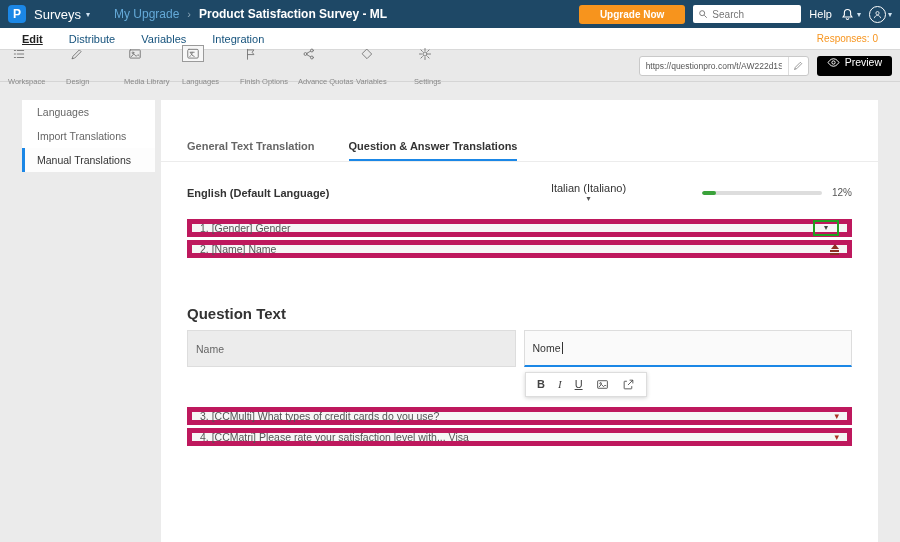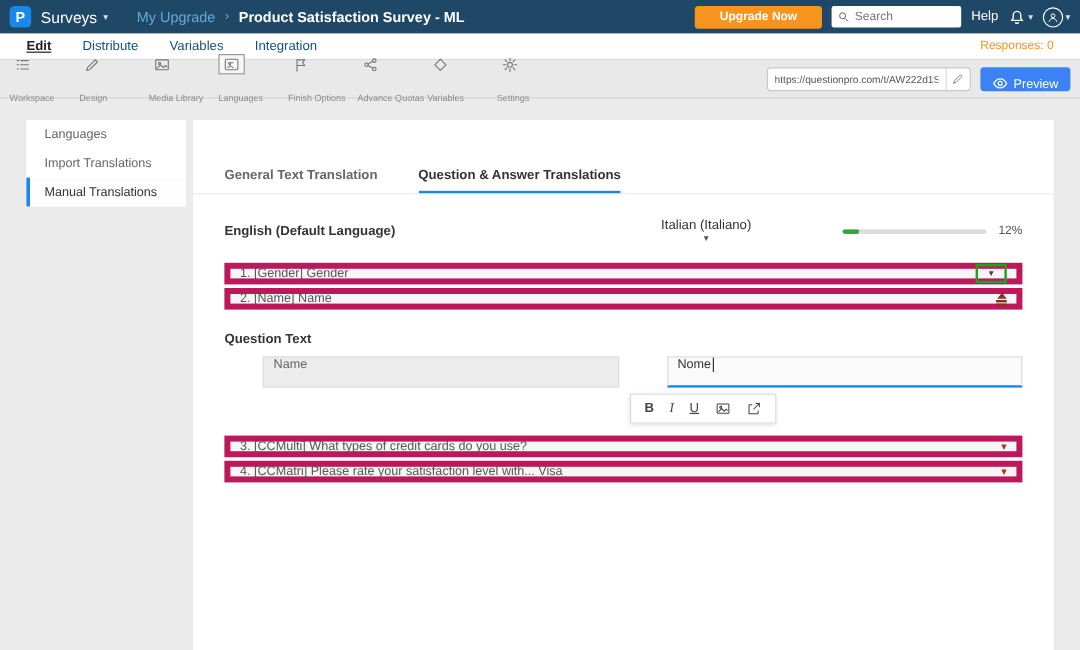--- a/index.html
+++ b/index.html
@@ -32,21 +32,21 @@
   .toolbar { height:32px; background:#e9e9e9; border-bottom:1px solid #d5d5d5; display:flex; align-items:center; padding:0 8px; flex-shrink:0; }
   .tool-item { width:58px; display:flex; flex-direction:column; gap:15px; cursor:pointer; }
   .tool-icon-box { width:22px; height:17px; display:flex; align-items:center; justify-content:center; border:1px solid transparent; }
   .tool-item.active .tool-icon-box { border:1px solid #9a9a9a; background:#f7f7f7; }
   .tool-label { font-size:7.5px; color:#8a8a8a; white-space:nowrap; }
   .ic { stroke:#777; fill:none; stroke-width:1.6; stroke-linecap:round; stroke-linejoin:round; }
   .toolbar-right { margin-left:auto; display:flex; align-items:center; gap:8px; }
   .url-box { width:170px; height:20px; background:#fff; border:1px solid #c9c9c9; border-radius:3px; display:flex; align-items:center; overflow:hidden; }
   .url-box input { border:none; outline:none; flex:1; font-size:8.5px; color:#555; padding:0 6px; font-family:inherit; }
   .url-pencil { width:20px; height:100%; border-left:1px solid #ddd; display:flex; align-items:center; justify-content:center; cursor:pointer; }
-  .preview-btn { background:#3b82f6; color:#fff; border:none; height:20px; border-radius:3px; font-size:10.5px; padding:0 10px; display:flex; align-items:flex-end; gap:5px; cursor:pointer; font-family:inherit; }
+  .preview-btn { background:#000000; color:#fff; border:none; height:20px; border-radius:3px; font-size:10.5px; padding:0 10px; display:flex; align-items:flex-start; gap:5px; cursor:pointer; font-family:inherit; }
 
   
   .content { flex:1; display:flex; align-items:flex-start; gap:6px; padding:18px 22px 0; overflow:hidden; }
   .sidebar { width:133px; background:#fff; flex-shrink:0; }
   .side-item { padding:6px 12px; font-size:10.5px; color:#666; cursor:pointer; border-left:3px solid transparent; }
   .side-item.active { color:#333; border-left:3px solid #1b87e6; background:#fdfdfd; }
 
   .main-card { flex:1; background:#fff; height:446px; overflow:hidden; }
   .tabs-row { padding:40px 26px 0; border-bottom:1px solid #ececec; display:flex; gap:34px; }
   .main-tab { font-size:11px; font-weight:bold; color:#666; padding-bottom:7px; cursor:pointer; border-bottom:2px solid transparent; }
@@ -65,23 +65,23 @@
   .q-list { margin:16px 26px 0; }
   .q-row { height:18px; background:#f6f6f6; border:5px solid #be185d; display:flex; align-items:center; padding:0 8px; margin-bottom:3px; font-size:10.5px; color:#555; cursor:pointer; }
   .q-caret { margin-left:auto; color:#a93226; font-size:9px; line-height:1; }
   .hl-box { margin-left:auto; width:26px; height:16px; border:2px solid #1fa01f; display:flex; align-items:center; justify-content:center; cursor:pointer; }
   .hl-box span { color:#444; font-size:8px; line-height:1; }
   .collapse-icon { margin-left:auto; display:flex; flex-direction:column; align-items:center; gap:1px; cursor:pointer; }
   .tri-up { width:0; height:0; border-left:4px solid transparent; border-right:4px solid transparent; border-bottom:5px solid #8e2f22; }
   .cbar { width:9px; height:2px; background:#8e2f22; }
 
   .editor { padding:16px 0 10px; }
-  .editor-label { font-size:11px; font-weight:bold; color:#333; margin-bottom:8px; }
+  .editor-label { font-size:15px; font-weight:bold; color:#333; margin-bottom:8px;margin-top:28px; }
   .editor-inputs { display:flex; gap:8px; }
-  .txt-field { width:330px; height:26px; font-size:10.5px; display:flex; padding:0 8px;margin-left:32px; }
+  .txt-field { width:330px; height:37px; font-size:10.5px; display:flex; align-items:center; padding:0 8px; }
   .src-field { background:#ececec; border:1px solid #ddd; color:#666; }
   .tgt-field { background:#fafafa; border:1px solid #ddd; border-bottom:2px solid #1b87e6; color:#333; }
   .cursor { display:inline-block; width:1px; height:12px; background:#333; margin-left:1px; }
   .fmt-toolbar { margin-left:338px; margin-top:5px; display:inline-flex; align-items:center; gap:13px; background:#fff; border:1px solid #ddd; box-shadow:0 1px 4px rgba(0,0,0,.18); padding:5px 11px; }
   .fmt-btn { font-size:11px; color:#444; cursor:pointer; line-height:1; background:none; border:none; font-family:inherit; display:flex; align-items:center; }
   .fmt-b { font-weight:bold; }
   .fmt-i { font-style:italic; font-family:"Liberation Serif", serif; }
   .fmt-u { text-decoration:underline; }
 </style>
 </head>

